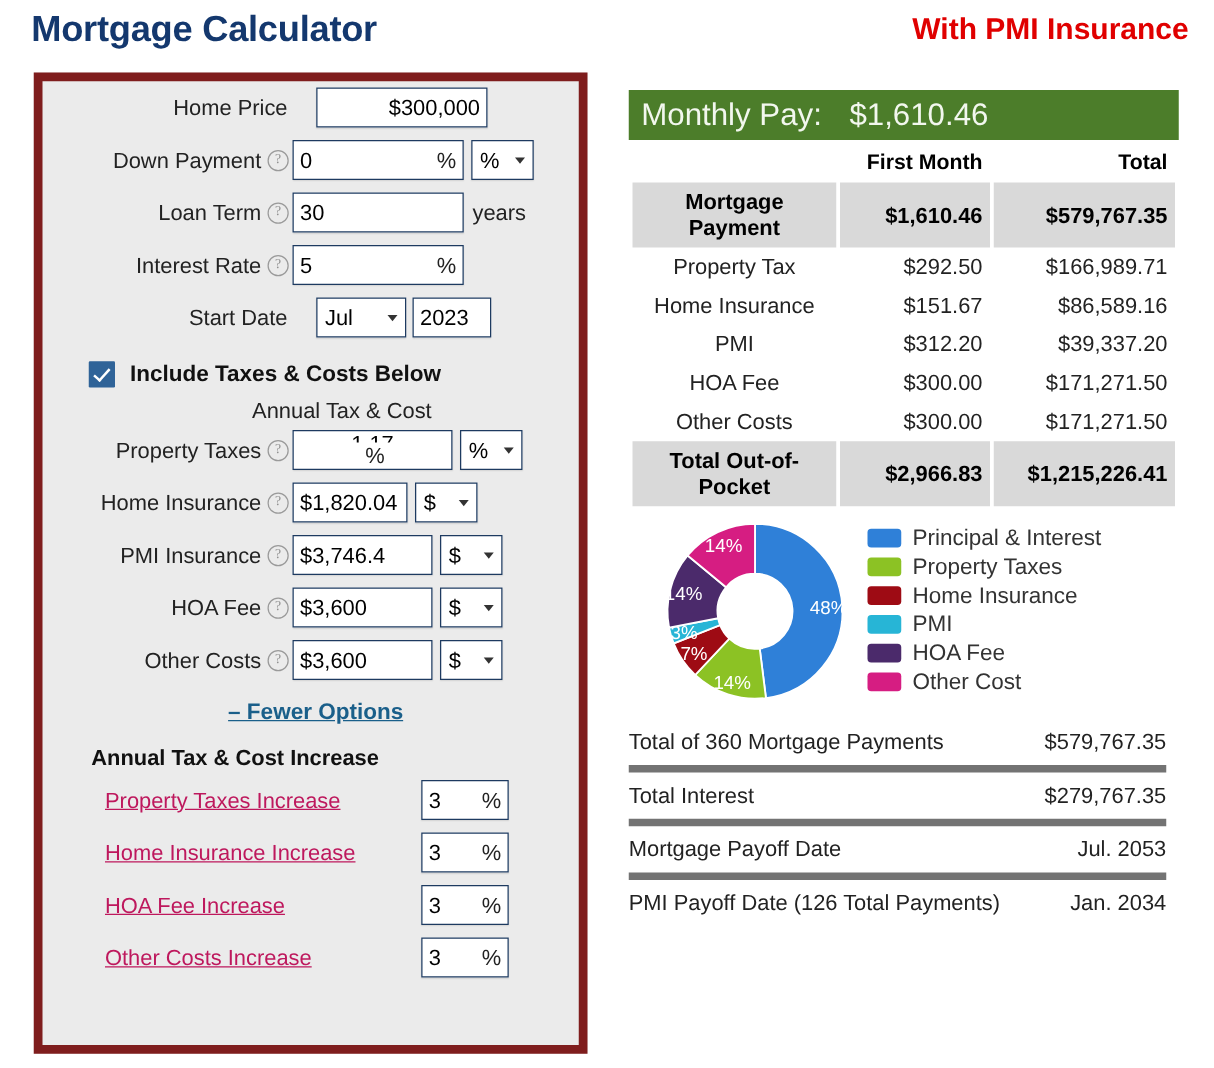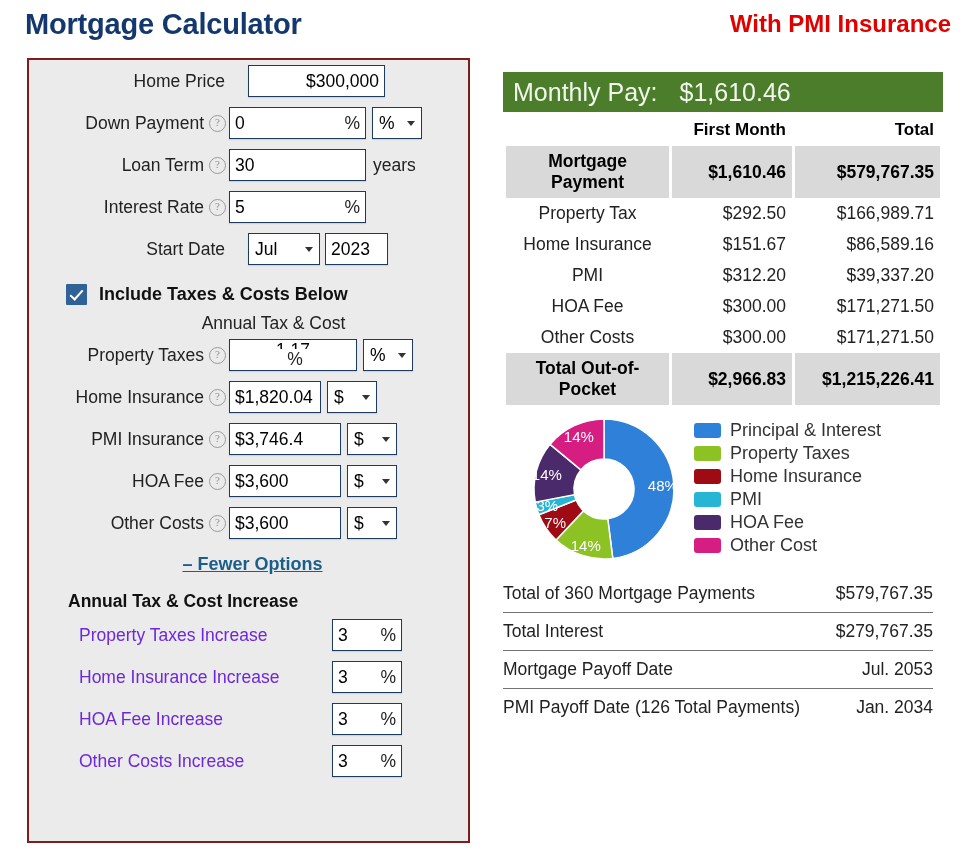--- a/index.html
+++ b/index.html
@@ -36,21 +36,21 @@
   }
 
   
   #form-panel {
     position: absolute;
     left: 27px;
     top: 58px;
     width: 443px;
     height: 785px;
     background: #ebebeb;
-    border: 2px solid #7f1d1d;
+    border: 7px solid #7f1d1d;
     box-sizing: border-box;
   }
 
   .form-row {
     display: flex;
     align-items: center;
     height: 42px;
   }
   .fr-label {
     text-align: right;
@@ -175,22 +175,23 @@
     color: #111;
   }
   .inc-row {
     display: flex;
     align-items: center;
     height: 42px;
     padding-left: 50px;
   }
   .inc-label {
     font-size: 17.5px;
-    color: #6d28d9;
+    color: #be185d;
     width: 253px;
+    text-decoration: underline;
   }
 
   
   #results {
     position: absolute;
     left: 503px;
     top: 72px;
     width: 440px;
   }
   #monthly-bar {
@@ -271,21 +272,21 @@
   }
 
   
   #summary {
     margin-top: 12px;
     width: 430px;
   }
   .sum-row {
     display: flex;
     align-items: center;
-    border-top: 1px solid #737373;
+    border-top: 6px solid #737373;
     padding: 6px 0;
     min-height: 25px;
   }
   .sum-row:first-child { border-top: none; }
   .sum-label {
     font-size: 17.5px;
     color: #222;
     flex: 1 1 auto;
     padding-right: 12px;
     line-height: 1.18;

